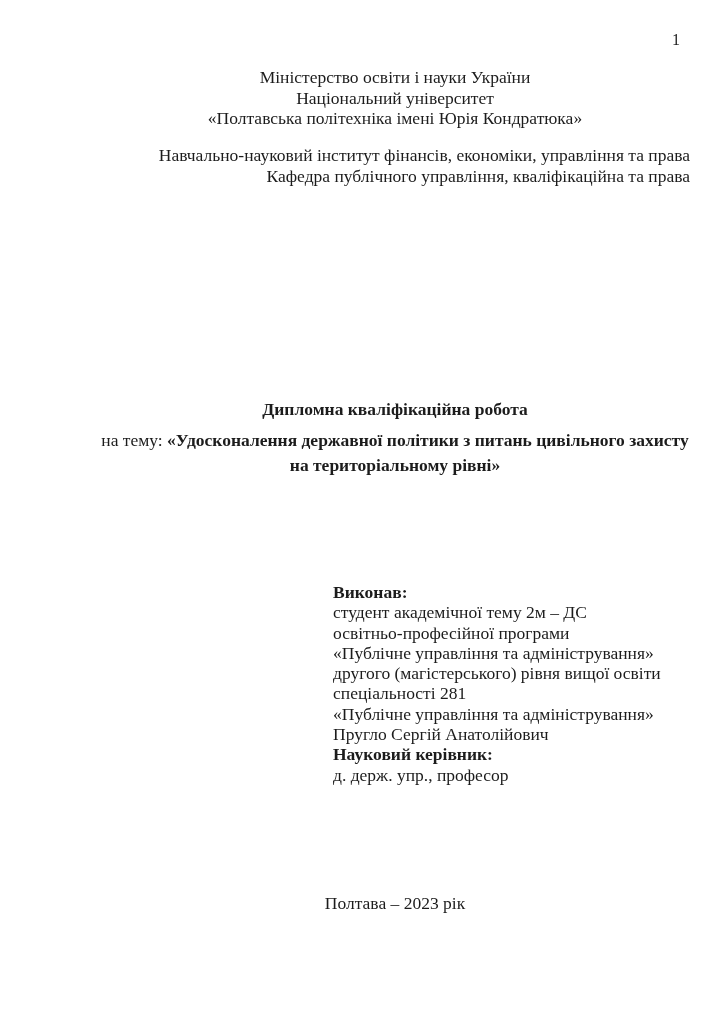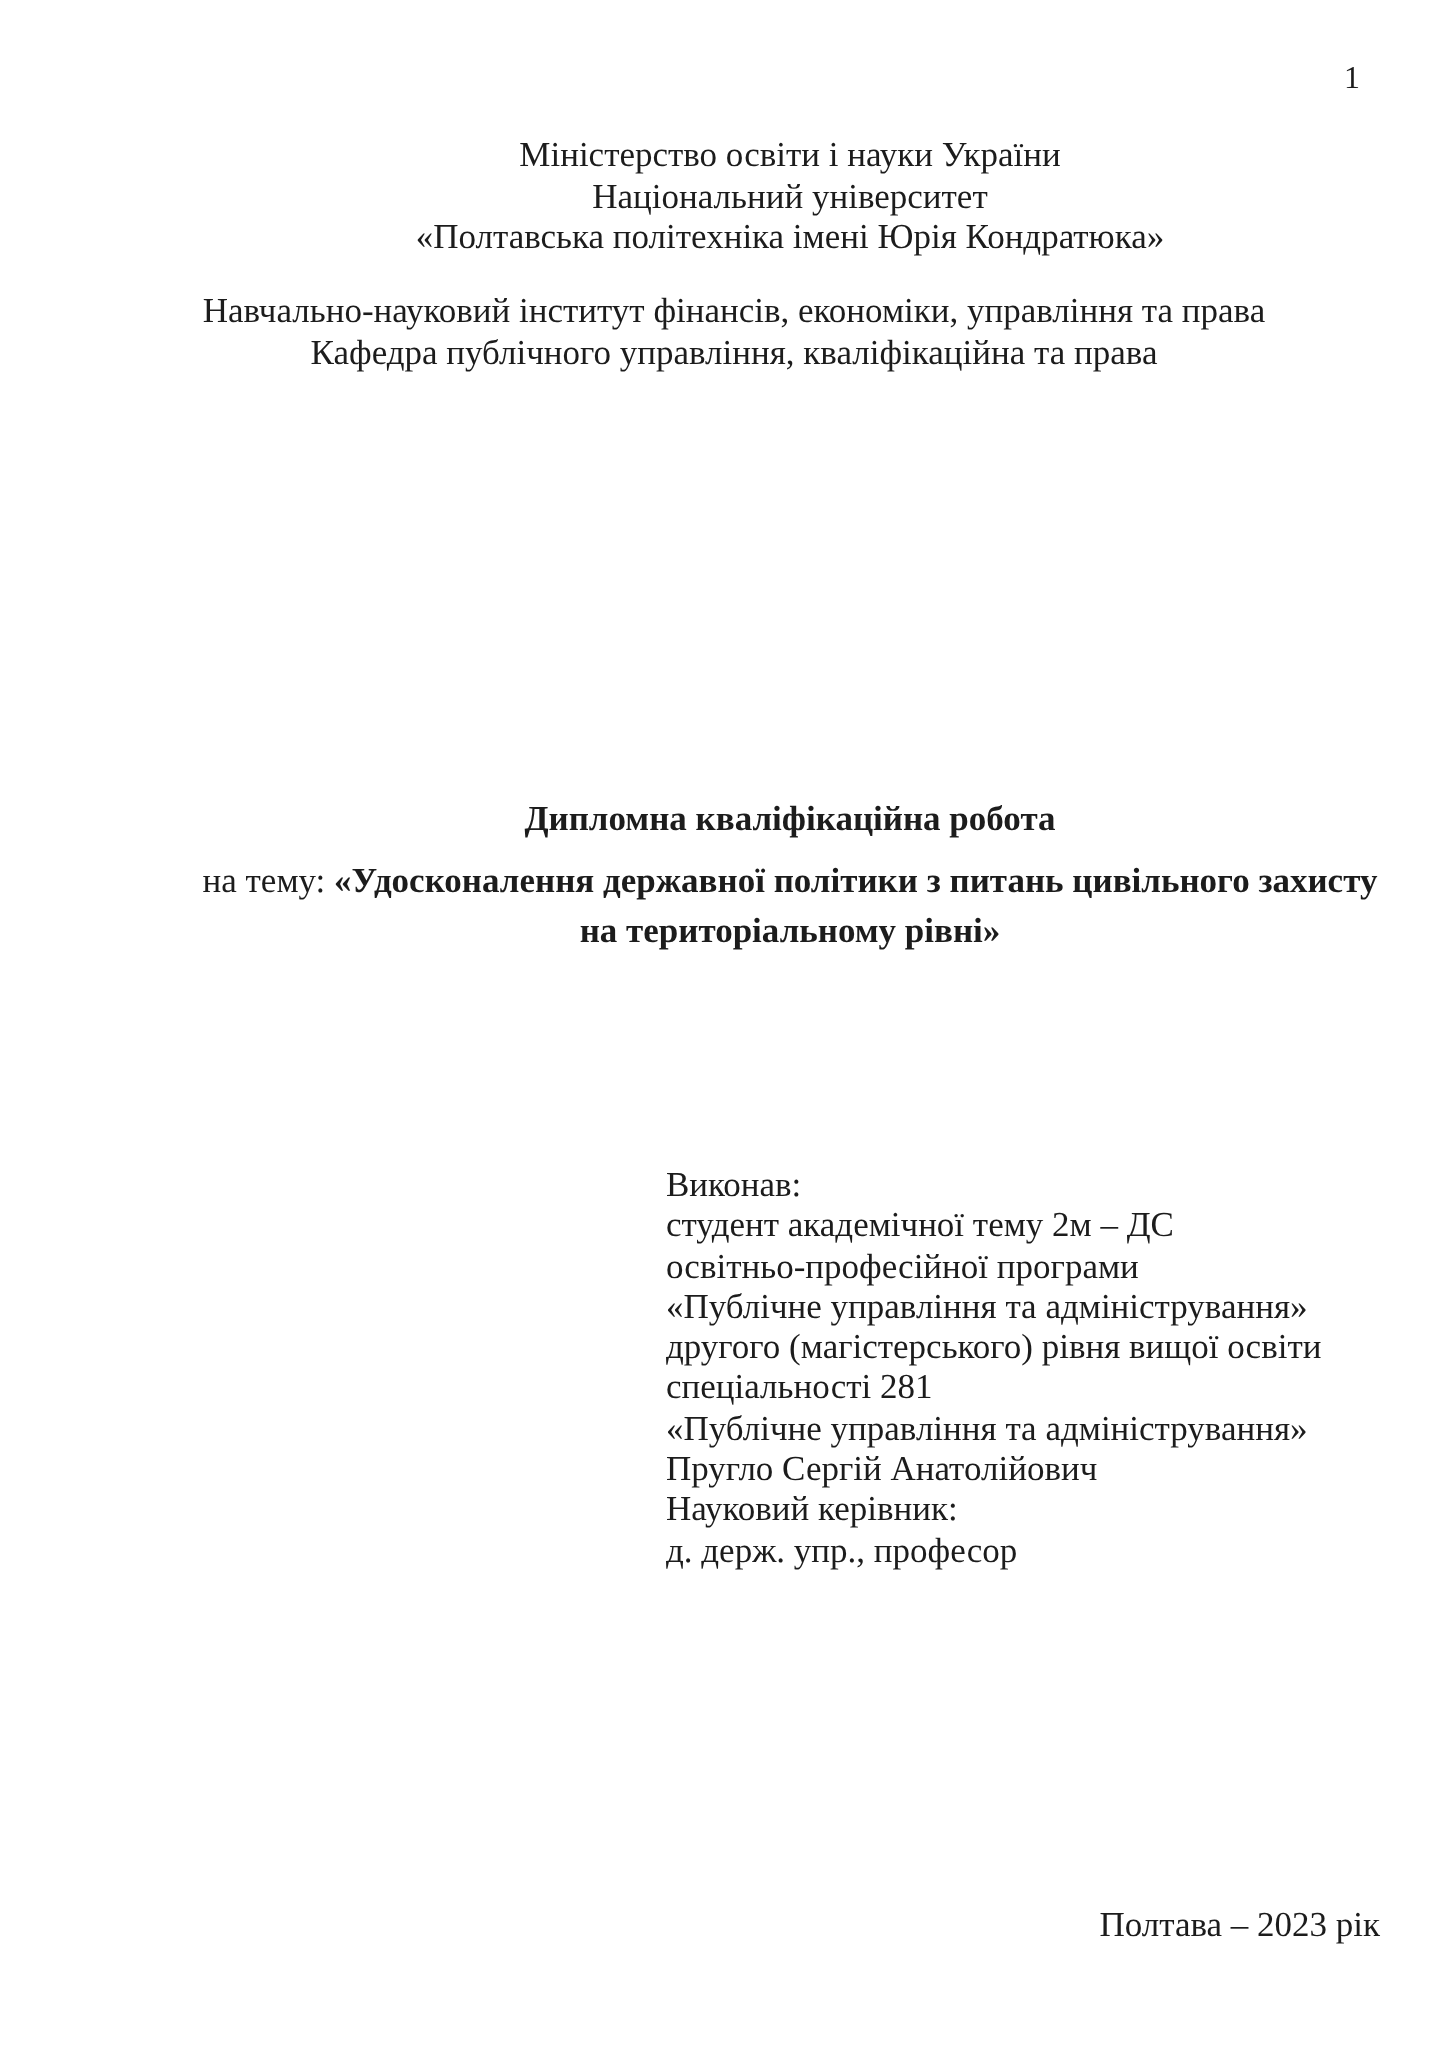--- a/index.html
+++ b/index.html
@@ -27,22 +27,23 @@
     font-size: 16px;
     line-height: 18px;
   }
   .header-block {
     top: 67px;
     left: 100px;
     width: 590px;
   }
   .institute-block {
     top: 145px;
-    left: 57px;
+    left: 70px;
     width: 620px;
+    text-align: right;
   }
   .worktype-block {
     top: 399px;
     left: 100px;
     width: 590px;
     font-weight: bold;
   }
   .topic-block {
     top: 428px;
     left: 96px;
@@ -50,26 +51,25 @@
     line-height: 25px;
   }
   .topic-block .topic-title { font-weight: bold; }
   .author-block {
     top: 582px;
     left: 333px;
     width: 360px;
     line-height: 20.3px;
     text-align: left;
   }
-  .bold { font-weight: normal; }
+  .bold { font-weight: bold; }
   .footer-block {
-    top: 952px;
+    top: 893px;
     left: 100px;
     width: 590px;
-    text-align: right;
   }
 </style>
 </head>
 <body>
 
 <div class="page">
 
   <div class="abs page-number">1</div>
 
   <div class="abs header-block center">

